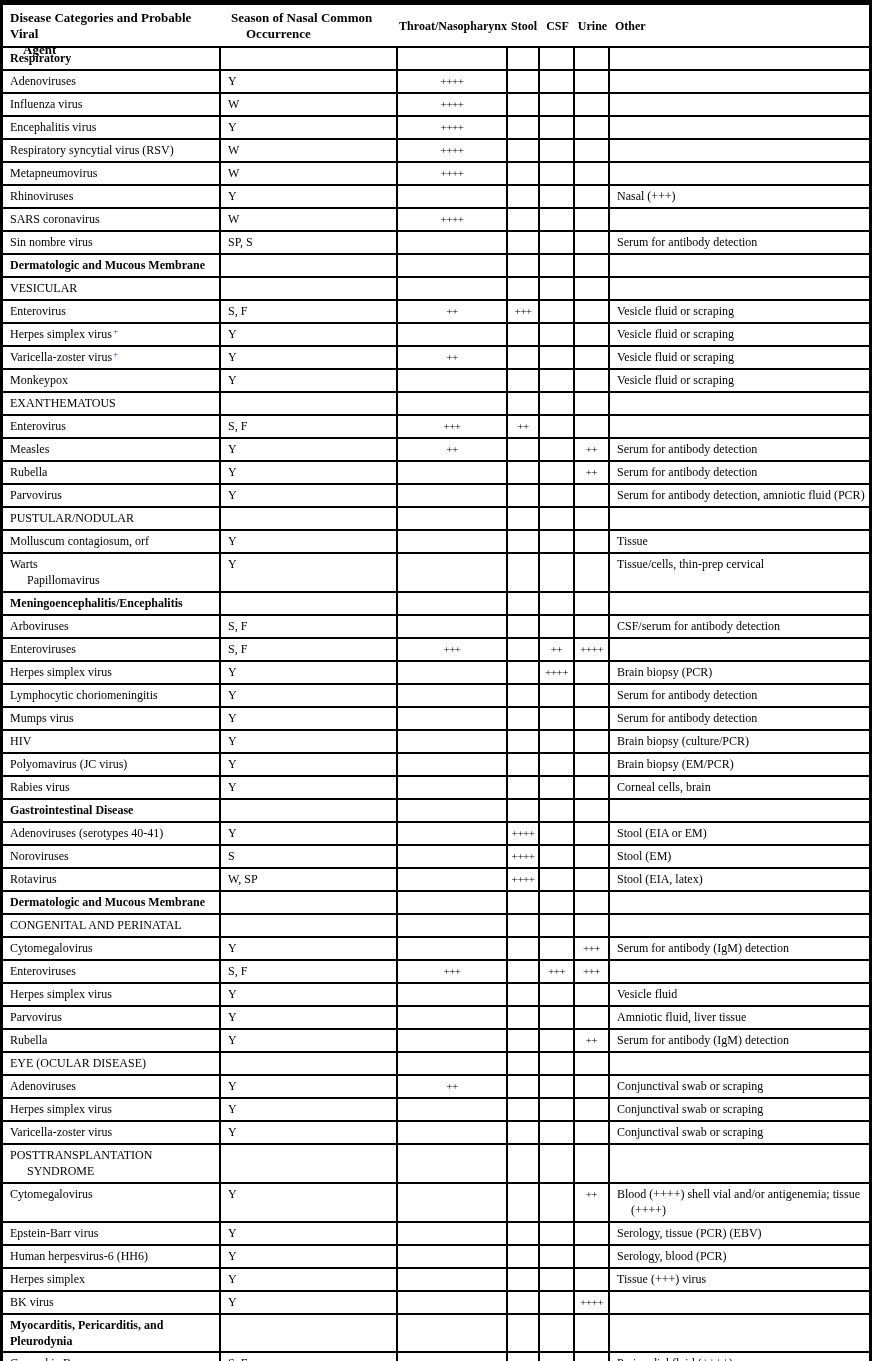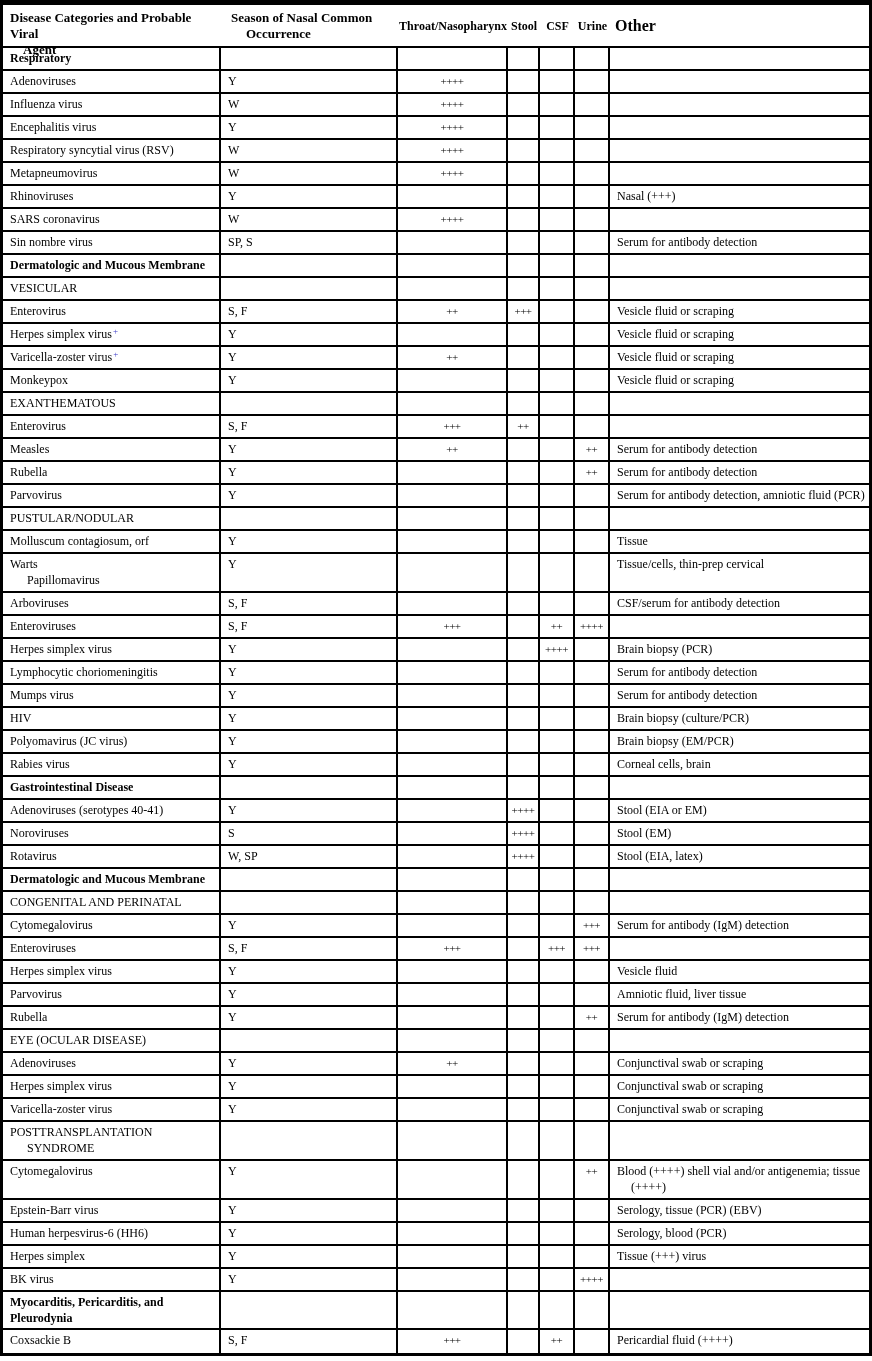--- a/index.html
+++ b/index.html
@@ -14,21 +14,21 @@
   .c6{width:35px;flex:none;}
   .c7{flex:1;min-width:0;}
   
   .hrow{display:flex; border-bottom:2px solid #000; height:43px; box-sizing:border-box;}
   .hc{box-sizing:border-box; font-weight:bold; font-size:13px; line-height:16px;}
   .hc.hc1{padding:5px 2px 0 7px;}
   .hc .l2a{padding-left:13px;}
   .hc.hc2{padding:5px 2px 0 10px;}
   .hc .l2b{padding-left:15px;}
   .hc.mid{display:flex; align-items:center; justify-content:center; white-space:nowrap; font-size:12px;}
-  .hc.hother{display:flex; align-items:center; padding-left:5px; font-size:16px;}
+  .hc.hother{display:flex; align-items:center; padding-left:5px; font-size:12px;}
   
   .row{display:flex; border-bottom:2px solid #000; min-height:23px; box-sizing:border-box; align-items:stretch;}
   .row:last-child{border-bottom:none;}
   .row.tall{min-height:39px;}
   .cell{box-sizing:border-box; border-right:2px solid #000; padding:3px 3px 2px 7px; font-size:12px; line-height:15.5px; overflow:hidden;}
   .cell.c7{border-right:none; padding-left:7px;}
   .cell.num{text-align:center; padding-left:1px; padding-right:1px; font-size:11px; letter-spacing:-0.5px;}
   .row.section .cell.c1{font-weight:bold;}
   .line2{padding-left:17px;}
   .cell.hang{padding-left:21px; text-indent:-14px;}
@@ -254,20 +254,29 @@
       </div>
       <div class="row tall">
         <div class="cell c1"><span>Warts</span><div class="line2">Papillomavirus</div></div>
         <div class="cell c2">Y</div>
         <div class="cell c3 num"></div>
         <div class="cell c4 num"></div>
         <div class="cell c5 num"></div>
         <div class="cell c6 num"></div>
         <div class="cell c7">Tissue/cells, thin-prep cervical</div>
       </div>
+      <div class="row section">
+        <div class="cell c1"><span>Meningoencephalitis/Encephalitis</span></div>
+        <div class="cell c2"></div>
+        <div class="cell c3 num"></div>
+        <div class="cell c4 num"></div>
+        <div class="cell c5 num"></div>
+        <div class="cell c6 num"></div>
+        <div class="cell c7"></div>
+      </div>
       <div class="row">
         <div class="cell c1"><span>Arboviruses</span></div>
         <div class="cell c2">S, F</div>
         <div class="cell c3 num"></div>
         <div class="cell c4 num"></div>
         <div class="cell c5 num"></div>
         <div class="cell c6 num"></div>
         <div class="cell c7">CSF/serum for antibody detection</div>
       </div>
       <div class="row">

